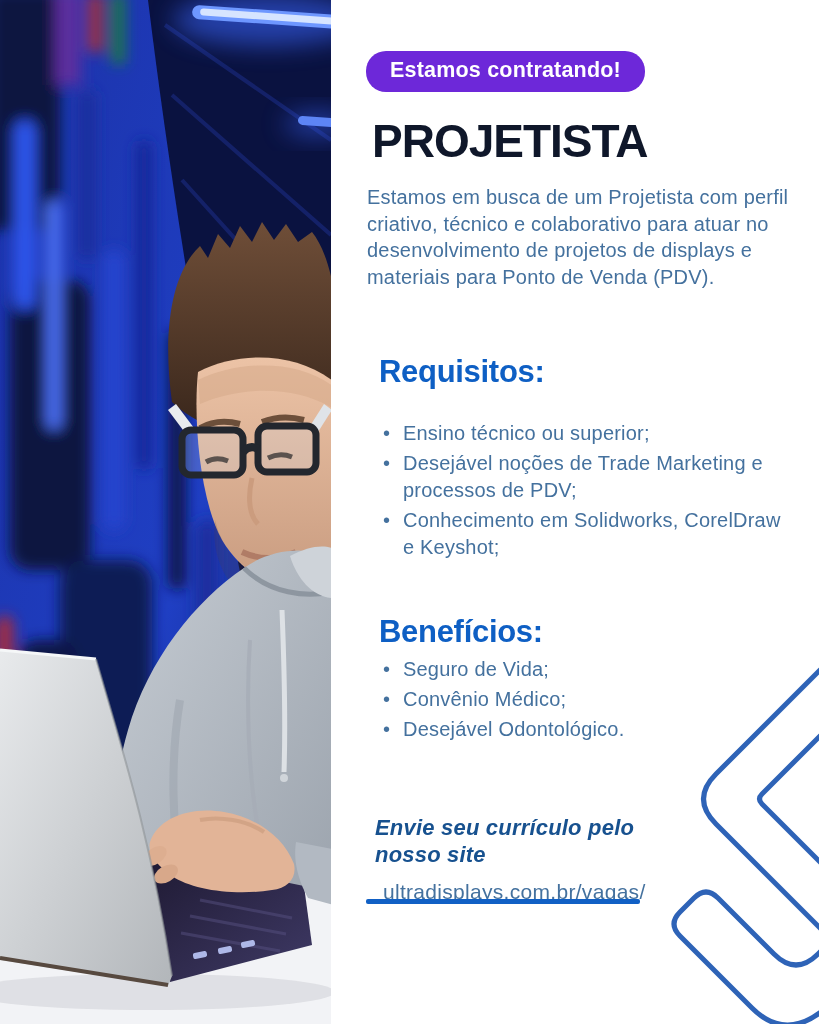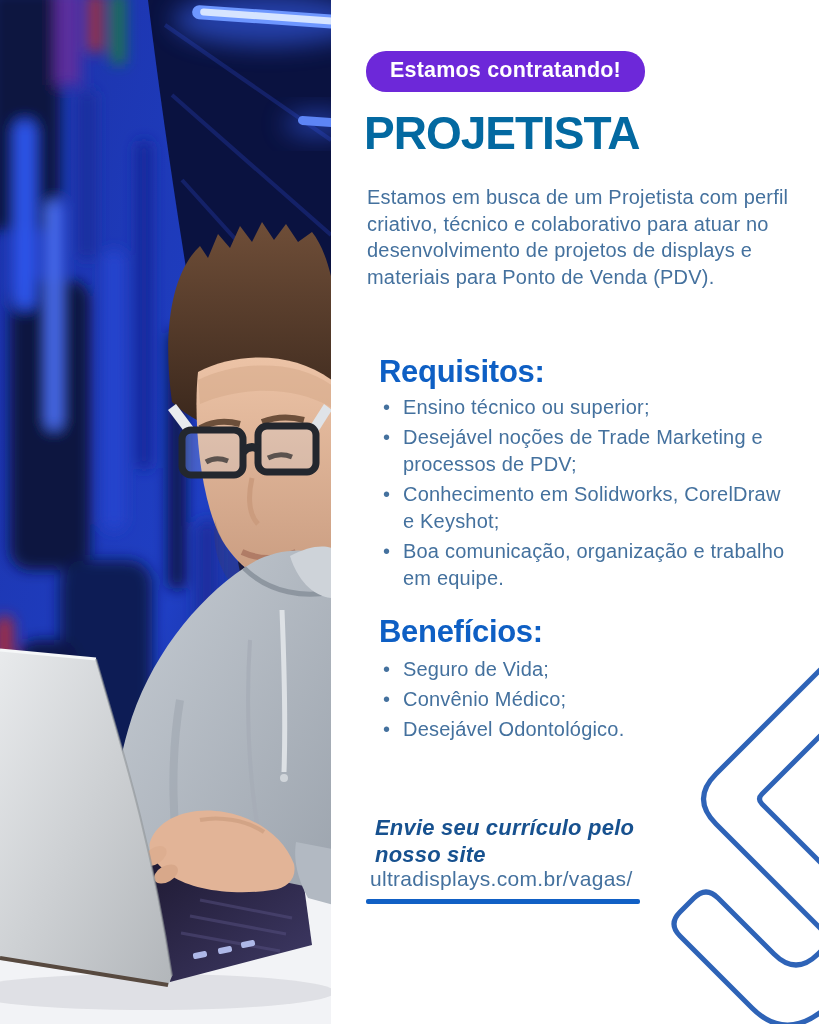--- a/index.html
+++ b/index.html
@@ -10,50 +10,50 @@
   
   .photo{position:absolute;left:0;top:0;width:331px;height:1024px;overflow:hidden;}
   .photo svg{display:block;}
   
   .badge{
     position:absolute;left:366px;top:51px;display:inline-block;
     background:#6d28d9;color:#ffffff;font-weight:700;font-size:21.5px;
     line-height:1;padding:9px 24px 10px 24px;border-radius:20px;letter-spacing:.2px;
   }
   .title{
-    position:absolute;left:364px;top:108px;margin:0;
-    color:#0369a1;font-size:46px;font-weight:800;letter-spacing:-1px;line-height:1.1;
+    position:absolute;left:364px;top:108px;margin:8px;
+    color:#0f172a;font-size:46px;font-weight:800;letter-spacing:-1px;line-height:1.1;
   }
   .intro{
     position:absolute;left:367px;top:184px;width:432px;margin:0;
     color:#44719E;font-size:20px;line-height:26.5px;letter-spacing:.2px;
   }
   .section-heading{
     position:absolute;margin:12px;color:#0E5FC4;font-size:31px;font-weight:800;letter-spacing:-.3px;
   }
   .h-req{left:367px;top:342px;}
   .h-ben{left:367px;top:602px;}
   ul.bullets{
     position:absolute;left:381px;margin:0;padding:0;list-style:none;width:408px;
   }
-  .l-req{top:394px;}
+  .l-req{top:420px;}
   .l-ben{top:656px;}
   ul.bullets li{
     position:relative;color:#44719E;font-size:20px;line-height:27px;
     letter-spacing:.2px;padding-left:22px;margin-bottom:3px;
   }
   ul.bullets li::before{
     content:"\2022";position:absolute;left:2px;top:0;color:#44719E;font-size:20px;
   }
   .cta{
     position:absolute;left:367px;top:806px;width:300px;margin:8px;
     color:#17518F;font-size:22px;font-weight:700;font-style:italic;line-height:27px;letter-spacing:.2px;
   }
   .site-url{
-    position:absolute;left:367px;top:864px;margin:3px;
+    position:absolute;left:367px;top:864px;margin:16px;
     color:#44719E;font-size:21px;letter-spacing:.3px;text-decoration:none;cursor:pointer;
   }
   .rule{
     position:absolute;left:366px;top:899px;width:274px;height:5px;
     background:#1160C5;border-radius:2px;
   }
   
   .logo-mark{position:absolute;right:0;bottom:0;width:179px;height:384px;}
 </style>
 </head>
@@ -207,21 +207,20 @@
 
   <h1 class="title">PROJETISTA</h1>
 
   <p class="intro">Estamos em busca de um Projetista com perfil criativo, técnico e colaborativo para atuar no desenvolvimento de projetos de displays e materiais para Ponto de Venda (PDV).</p>
 
   <h2 class="section-heading h-req">Requisitos:</h2>
   <ul class="bullets l-req">
     <li>Ensino técnico ou superior;</li>
     <li>Desejável noções de Trade Marketing e processos de PDV;</li>
     <li>Conhecimento em Solidworks, CorelDraw e Keyshot;</li>
-    <li>Boa comunicação, organização e trabalho em equipe.</li>
   </ul>
 
   <h2 class="section-heading h-ben">Benefícios:</h2>
   <ul class="bullets l-ben">
     <li>Seguro de Vida;</li>
     <li>Convênio Médico;</li>
     <li>Desejável Odontológico.</li>
   </ul>
 
   <p class="cta">Envie seu currículo pelo nosso site</p>

